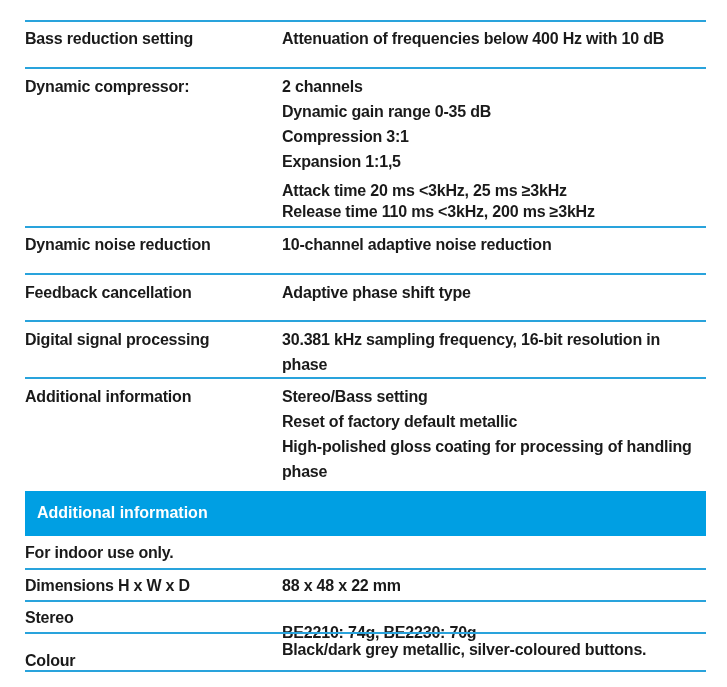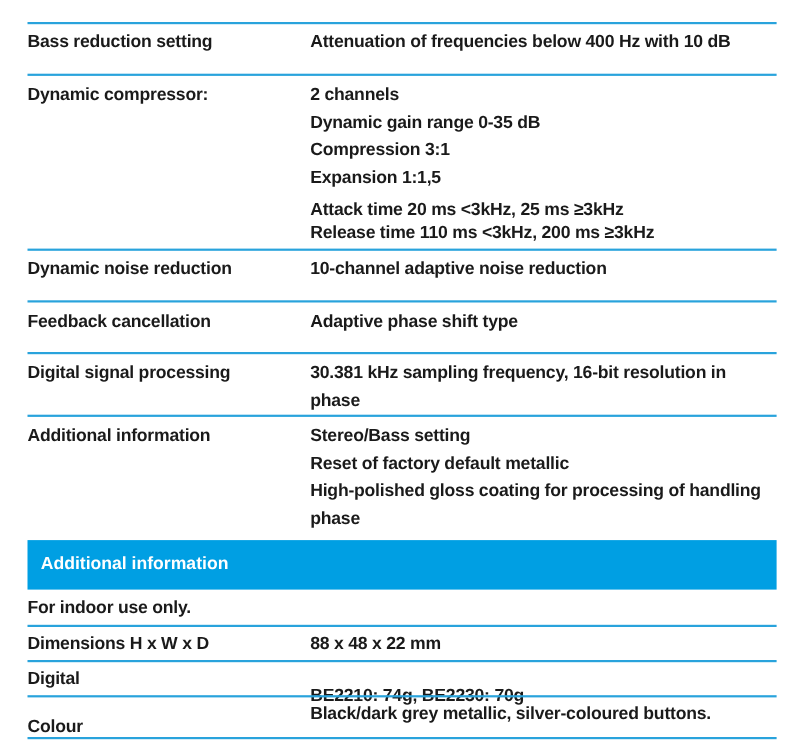--- a/index.html
+++ b/index.html
@@ -62,21 +62,21 @@
 
   <div class="cell label" style="top:540px">For indoor use only.</div>
 
   <div class="sep" style="top:568px"></div>
 
   <div class="cell label" style="top:573px">Dimensions H x W x D</div>
   <div class="cell value" style="top:573px">88 x 48 x 22 mm</div>
 
   <div class="sep" style="top:600px"></div>
 
-  <div class="cell label" style="top:605px">Digital</div>
+  <div class="cell label" style="top:605px">Stereo</div>
   <div class="cell value" style="top:620px">BE2210: 74g, BE2230: 70g</div>
 
   <div class="sep" style="top:632px"></div>
 
   <div class="cell label" style="top:648px">Colour</div>
   <div class="cell value" style="top:637px">Black/dark grey metallic, silver-coloured buttons.</div>
 
   <div class="sep" style="top:670px"></div>
 </div>
 

